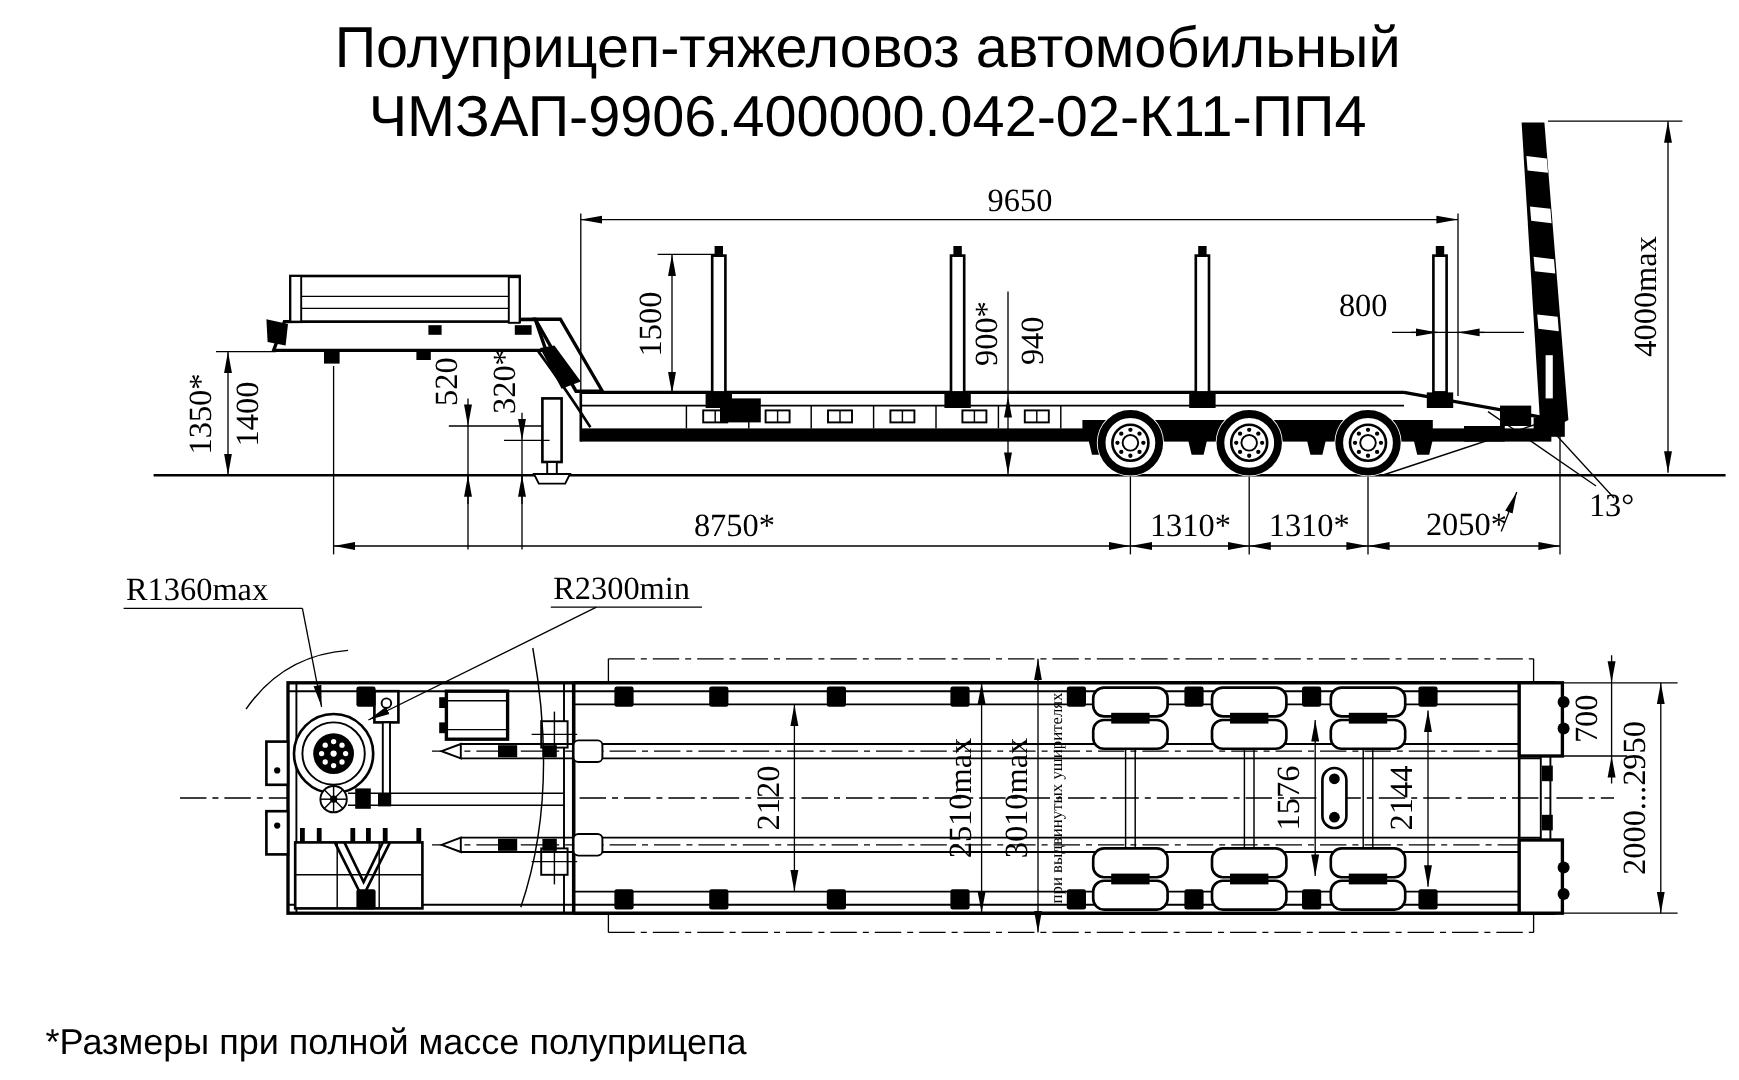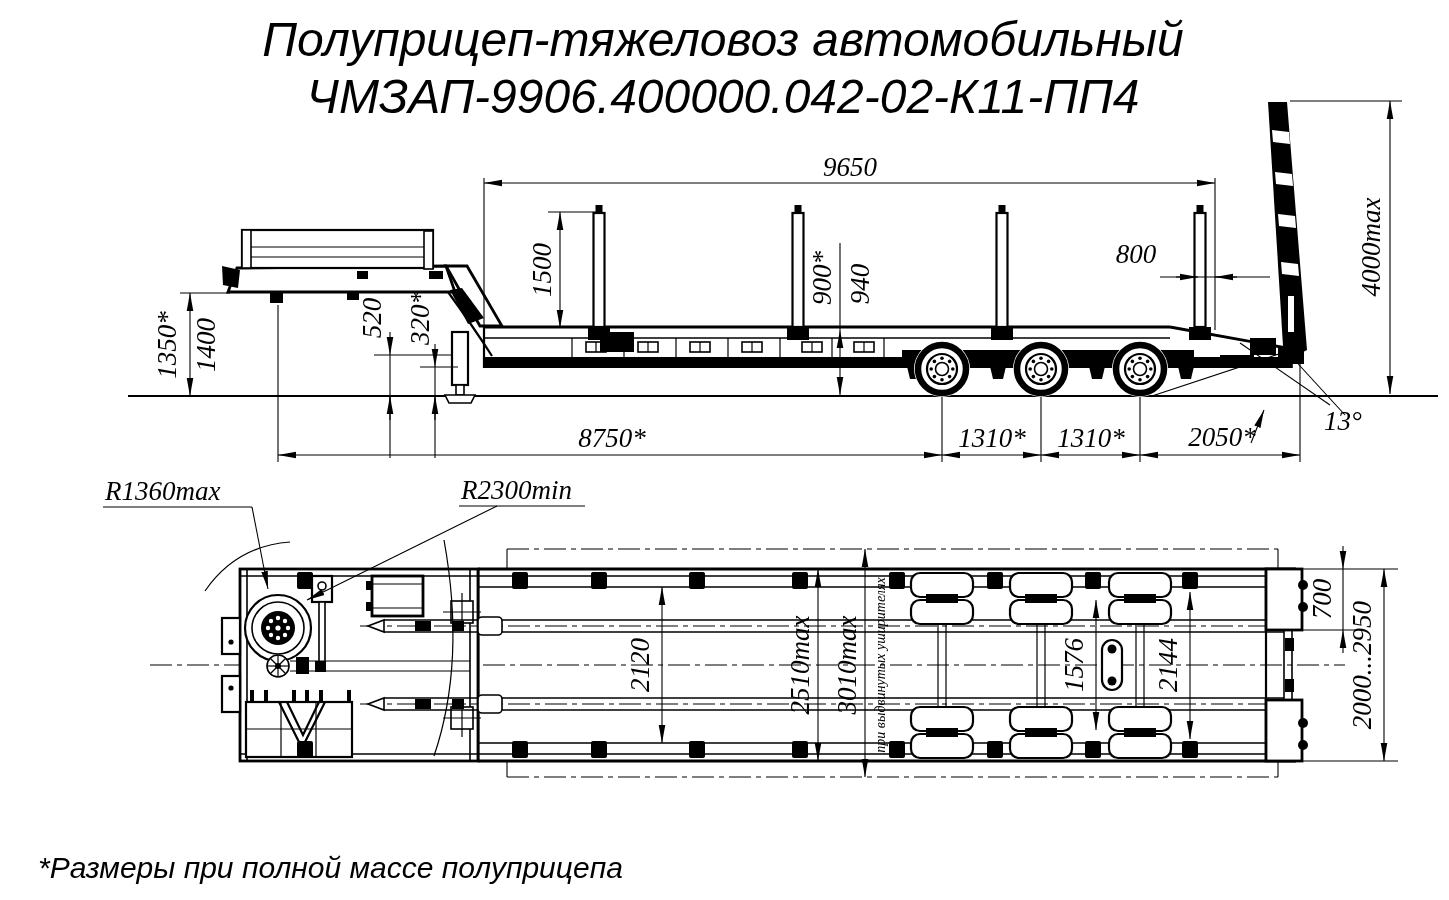--- a/index.html
+++ b/index.html
@@ -1,16 +1,16 @@
 <!DOCTYPE html>
 <html><head>
 <meta charset="utf-8">
 <style>
   html,body{margin:0;padding:0;background:#fff;}
-  .canvas{position:relative;width:1449px;height:900px;background:#ffffff;overflow:hidden;font-style:italic;}
+  .canvas{position:relative;width:1449px;height:900px;background:#ffffff;overflow:hidden;}
   svg{display:block;}
   svg text{font-family:"Liberation Serif","DejaVu Serif",serif;font-size:27px;fill:#000;}
   svg text.ttl{font-family:"Liberation Sans","DejaVu Sans",sans-serif;font-size:48px;}
   svg text.ftn{font-family:"Liberation Sans","DejaVu Sans",sans-serif;font-size:30px;}
   svg text.sm{font-size:14px;}
   .s3{stroke:#000;stroke-width:2.8;fill:none;}
   .s2{stroke:#000;stroke-width:2.2;fill:none;}
   .s15{stroke:#000;stroke-width:1.6;fill:none;}
   .s1{stroke:#000;stroke-width:1.2;fill:none;}
   .dim{stroke:#000;stroke-width:1.1;fill:none;}

